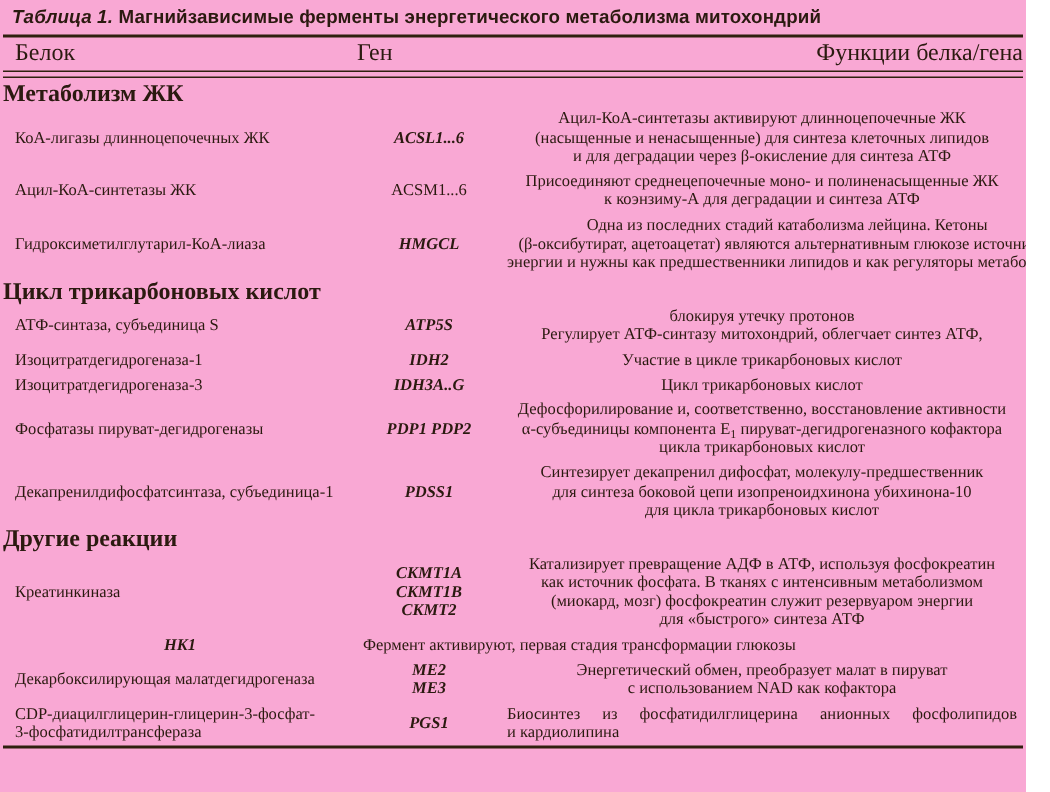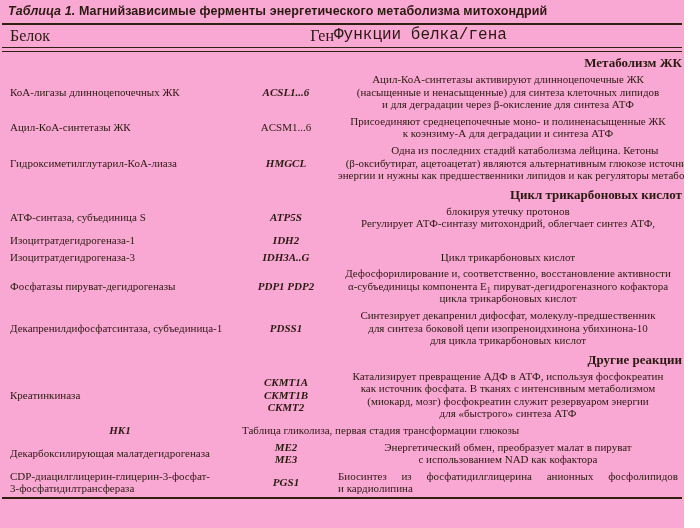--- a/index.html
+++ b/index.html
@@ -15,24 +15,24 @@
     padding:3px 6px 4px 6px; letter-spacing:.1px;
   }
   .title .ti { font-style:italic; }
   .rule-thick { border-top:2.5px solid #30200f; }
   .rule-double { height:3px; border-top:1px solid #30200f; border-bottom:1px solid #30200f; }
   .hdr {
     display:grid; grid-template-columns:236px 96px 1fr;
     font-size:16px; line-height:13px; padding:4px 0 5px 0;
   }
   .hdr .h1 { padding-left:8px; }
-  .hdr .h2 { text-align:right; }
-  .hdr .h3 { text-align:left;font-family:Liberation Mono, monospace; }
+  .hdr .h2 { text-align:left; }
+  .hdr .h3 { text-align:right; }
   .section {
-    text-align:right; font-weight:bold; font-size:13px;
+    text-align:left; font-weight:bold; font-size:16px;
     line-height:13px; padding:4px 0 2px 0;
   }
   .row {
     display:grid; grid-template-columns:236px 96px 1fr;
     align-items:center; padding:2px 0; font-size:11px; line-height:12.6px;
   }
   .cp { padding-left:8px; }
   .cg { text-align:center; font-style:italic; font-weight:bold; }
   .cg.up { font-style:normal; font-weight:normal; }
   .cf { text-align:center; padding:0 4px; }
@@ -117,20 +117,23 @@
     </div>
   </div>
 
   <div class="row">
     <div class="cp">
         <div>Изоцитратдегидрогеназа-1</div>
       </div>
     <div class="cg">
         <div>IDH2</div>
       </div>
+    <div class="cf">
+      <div class="ln">Участие в цикле трикарбоновых кислот</div>
+    </div>
   </div>
 
   <div class="row">
     <div class="cp">
         <div>Изоцитратдегидрогеназа-3</div>
       </div>
     <div class="cg">
         <div>IDH3A..G</div>
       </div>
     <div class="cf">
@@ -183,21 +186,21 @@
       <div class="ln">(миокард, мозг) фосфокреатин служит резервуаром энергии</div>
       <div class="ln">для «быстрого» синтеза АТФ</div>
     </div>
   </div>
 
   <div class="row">
     <div class="cg">
         <div>HK1</div>
       </div>
     <div class="cf">
-      <div class="ln">Таблица гликолиза, первая стадия трансформации глюкозы</div>
+      <div class="ln">Фермент активируют, первая стадия трансформации глюкозы</div>
     </div>
   </div>
 
   <div class="row">
     <div class="cp">
         <div>Декарбоксилирующая малатдегидрогеназа</div>
       </div>
     <div class="cg">
       <div>ME2</div>
       <div>ME3</div>

